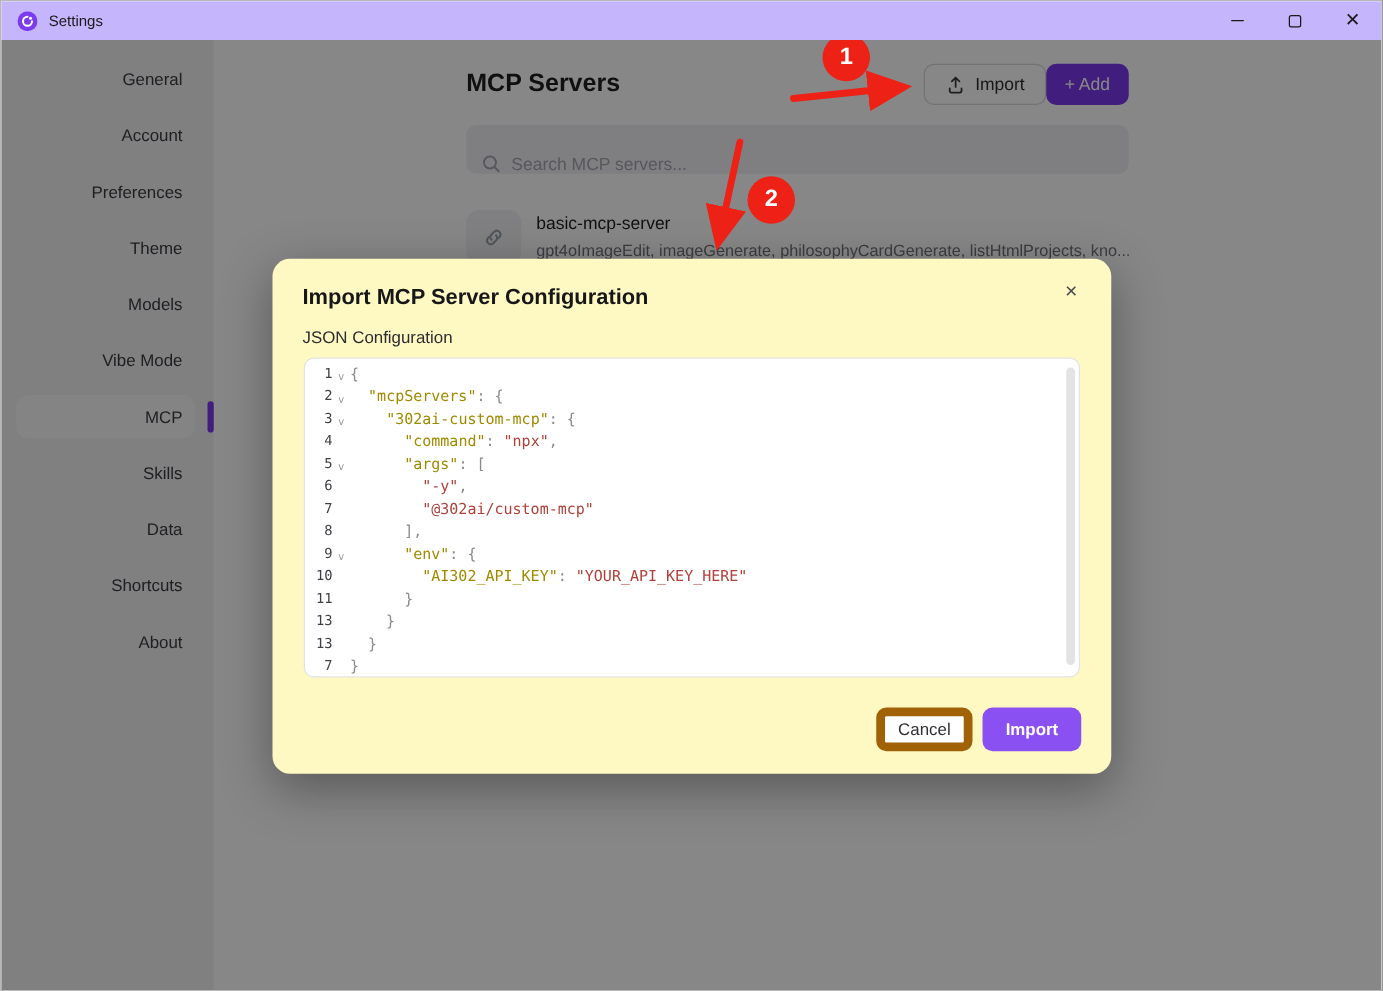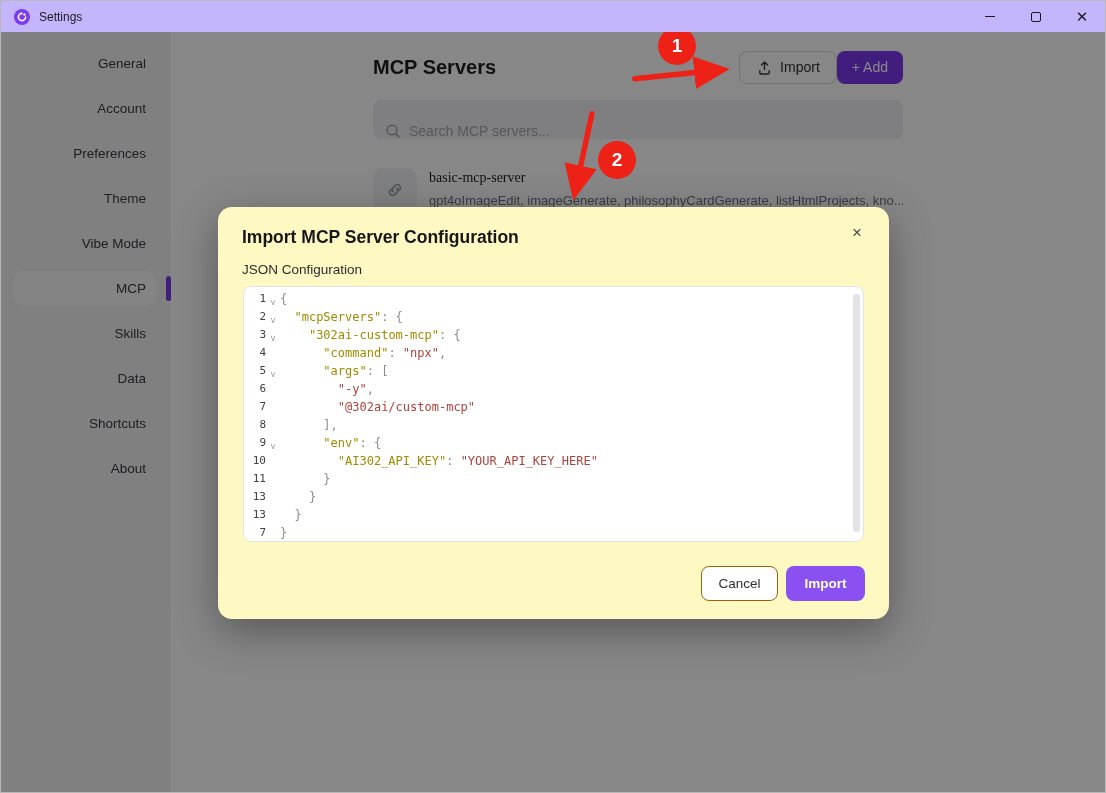--- a/index.html
+++ b/index.html
@@ -43,21 +43,21 @@
   .search-bar{ display:flex; align-items:flex-end; height:39px; background:#f0f0f3;
         border-radius:8px; padding:0 12px; margin-bottom:29px; }
   .search-bar input{ border:none; outline:none; background:transparent; font-size:14px;
         color:#333; flex:1; margin-left:8px; font-family:"Liberation Sans",sans-serif; }
   .search-bar input::placeholder{ color:#a6a6ae; }
 
   .server-row{ display:flex; align-items:flex-start; cursor:pointer; }
   .server-icon{ width:44px; height:44px; border-radius:10px; background:#f1f2f5; flex:none;
         display:flex; align-items:center; justify-content:center; }
   .server-text{ margin-left:12px; min-width:0; padding-top:2px; }
-  .server-name{ font-size:14px; color:#1f1f23; margin-bottom:7px;font-family:Liberation Serif, serif; }
+  .server-name{ font-size:14px; color:#1f1f23; margin-bottom:7px; }
   .server-tools{ font-size:13px; color:#72727b; white-space:nowrap; overflow:hidden; width:474px; }
 
   
   .overlay{ position:absolute; top:31px; left:0; right:0; bottom:0;
         background:rgba(0,0,0,0.47); z-index:5; }
   .modal{ position:absolute; left:217px; top:206px; width:671px; height:412px; background:#fef9c3;
         border-radius:14px; box-shadow:0 12px 40px rgba(0,0,0,.35); z-index:10; }
   .modal-title{ position:absolute; left:24px; top:20px; font-size:17.5px; font-weight:700;
         color:#17171a; }
   .modal-close{ position:absolute; right:20px; top:14px; font-size:17px; color:#49494e;
@@ -72,21 +72,21 @@
   .ln{ width:22px; text-align:right; color:#3f3f44; font-size:11px; flex:none; }
   .fold{ width:14px; text-align:center; color:#9b9ba1; font-size:8.5px; flex:none;
         padding-top:3px; cursor:pointer; }
   .code{ white-space:pre; }
   .seg-key{ color:#a08a00; }
   .seg-str{ color:#b0413a; }
   .seg-punc{ color:#8b8b8b; }
   .editor-scrollbar{ position:absolute; right:3px; top:7px; width:7px; height:238px;
         background:#e3e3e6; border-radius:4px; cursor:pointer; }
   .modal-footer{ position:absolute; right:24px; bottom:18px; display:flex; gap:8px; }
-  .btn-cancel{ width:77px; height:35px; background:#fff; border:1px solid #a16207;
+  .btn-cancel{ width:77px; height:35px; background:#fff; border:7px solid #a16207;
         border-radius:8px; font-size:13.5px; color:#2f2f33; }
   .btn-modal-import{ width:79px; height:35px; background:#8b50f2; border:none;
         border-radius:8px; font-size:13.5px; color:#fff; font-weight:700; }
 
   
   .annotations{ position:absolute; inset:0; z-index:20; pointer-events:none; }
   .ann-circle{ position:absolute; width:38px; height:38px; border-radius:50%;
         background:#ee2117; color:#fff; font-size:19px; font-weight:700;
         display:flex; align-items:center; justify-content:center; }
   .ann-svg{ position:absolute; inset:0; width:100%; height:100%; }
@@ -122,20 +122,23 @@
           <span class="lbl">General</span>
         </div>
         <div class="nav-item">
           <span class="lbl">Account</span>
         </div>
         <div class="nav-item">
           <span class="lbl">Preferences</span>
         </div>
         <div class="nav-item">
           <span class="lbl">Theme</span>
+        </div>
+        <div class="nav-item">
+          <span class="lbl">Models</span>
         </div>
         <div class="nav-item">
           <span class="lbl">Vibe Mode</span>
         </div>
         <div class="nav-item active">
           <span class="lbl">MCP</span>
           <span class="active-bar"></span>
         </div>
         <div class="nav-item">
           <span class="lbl">Skills</span>

